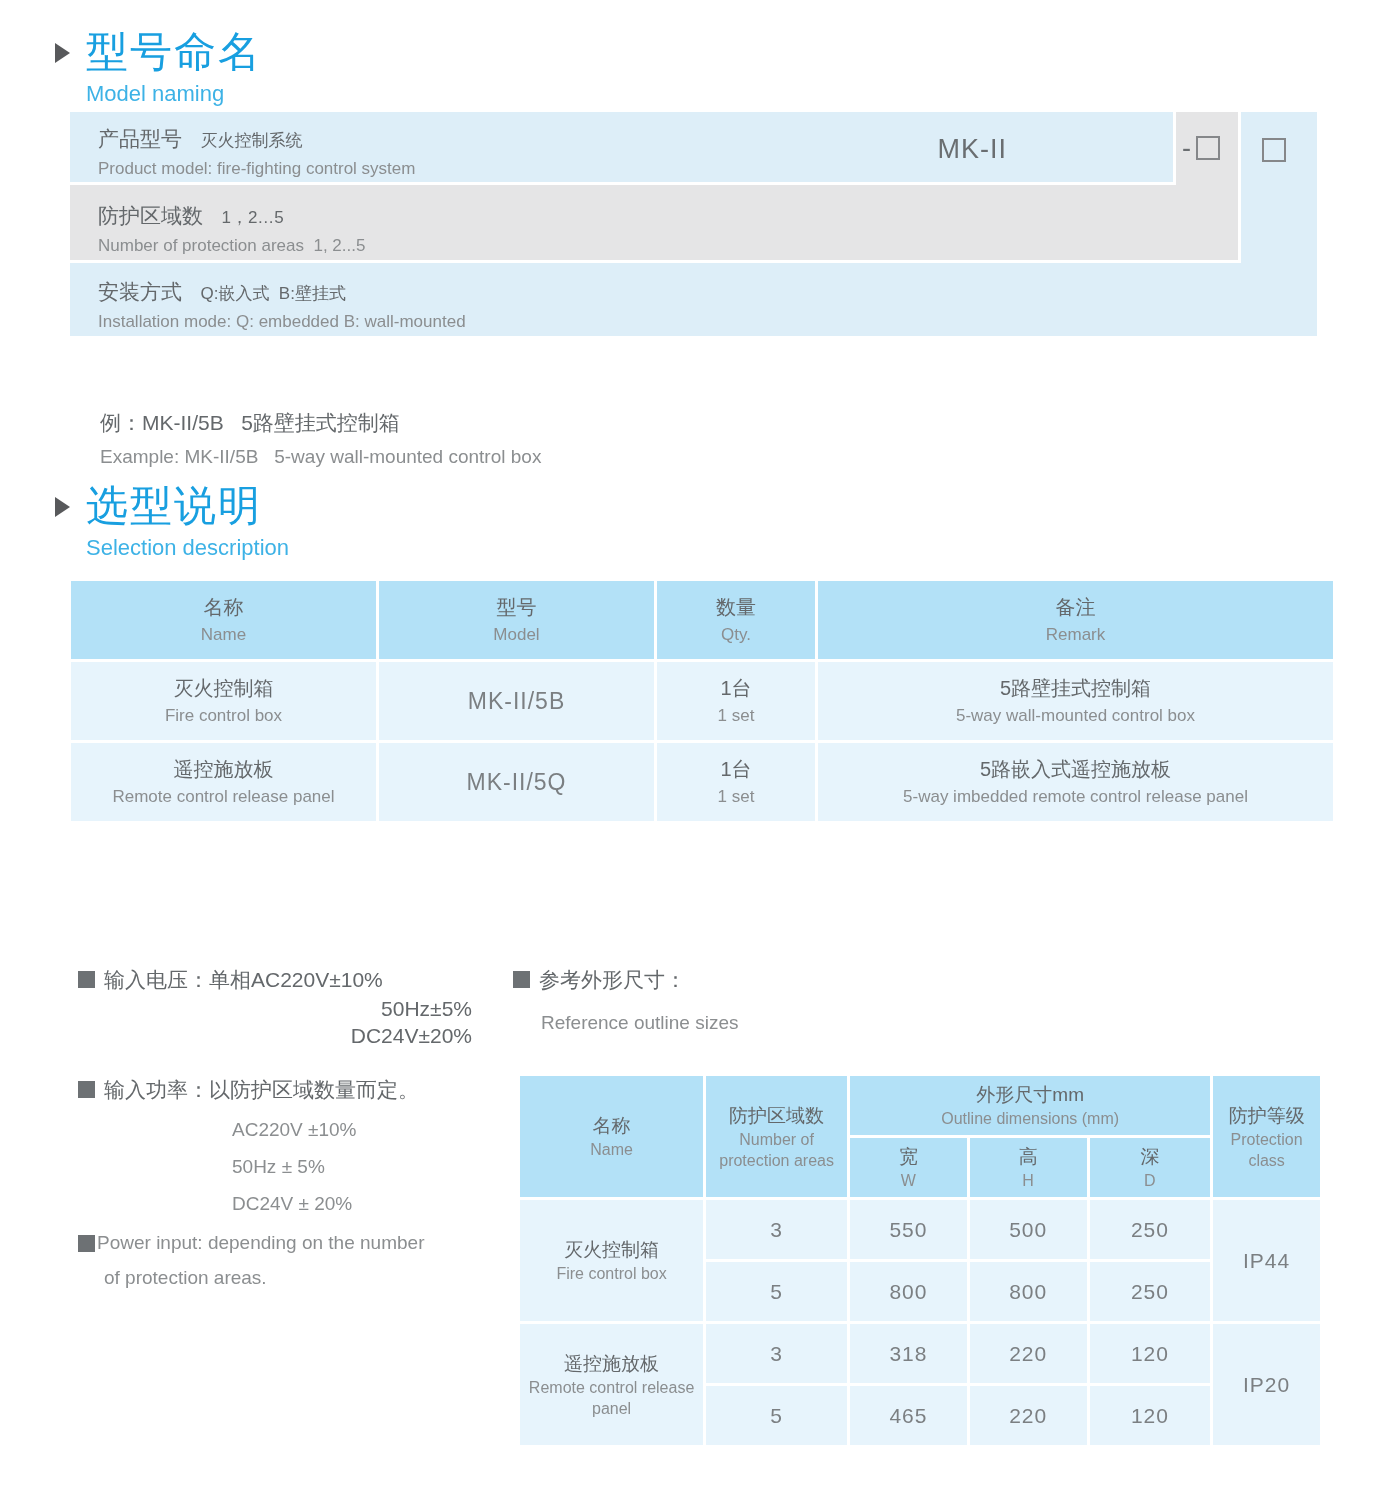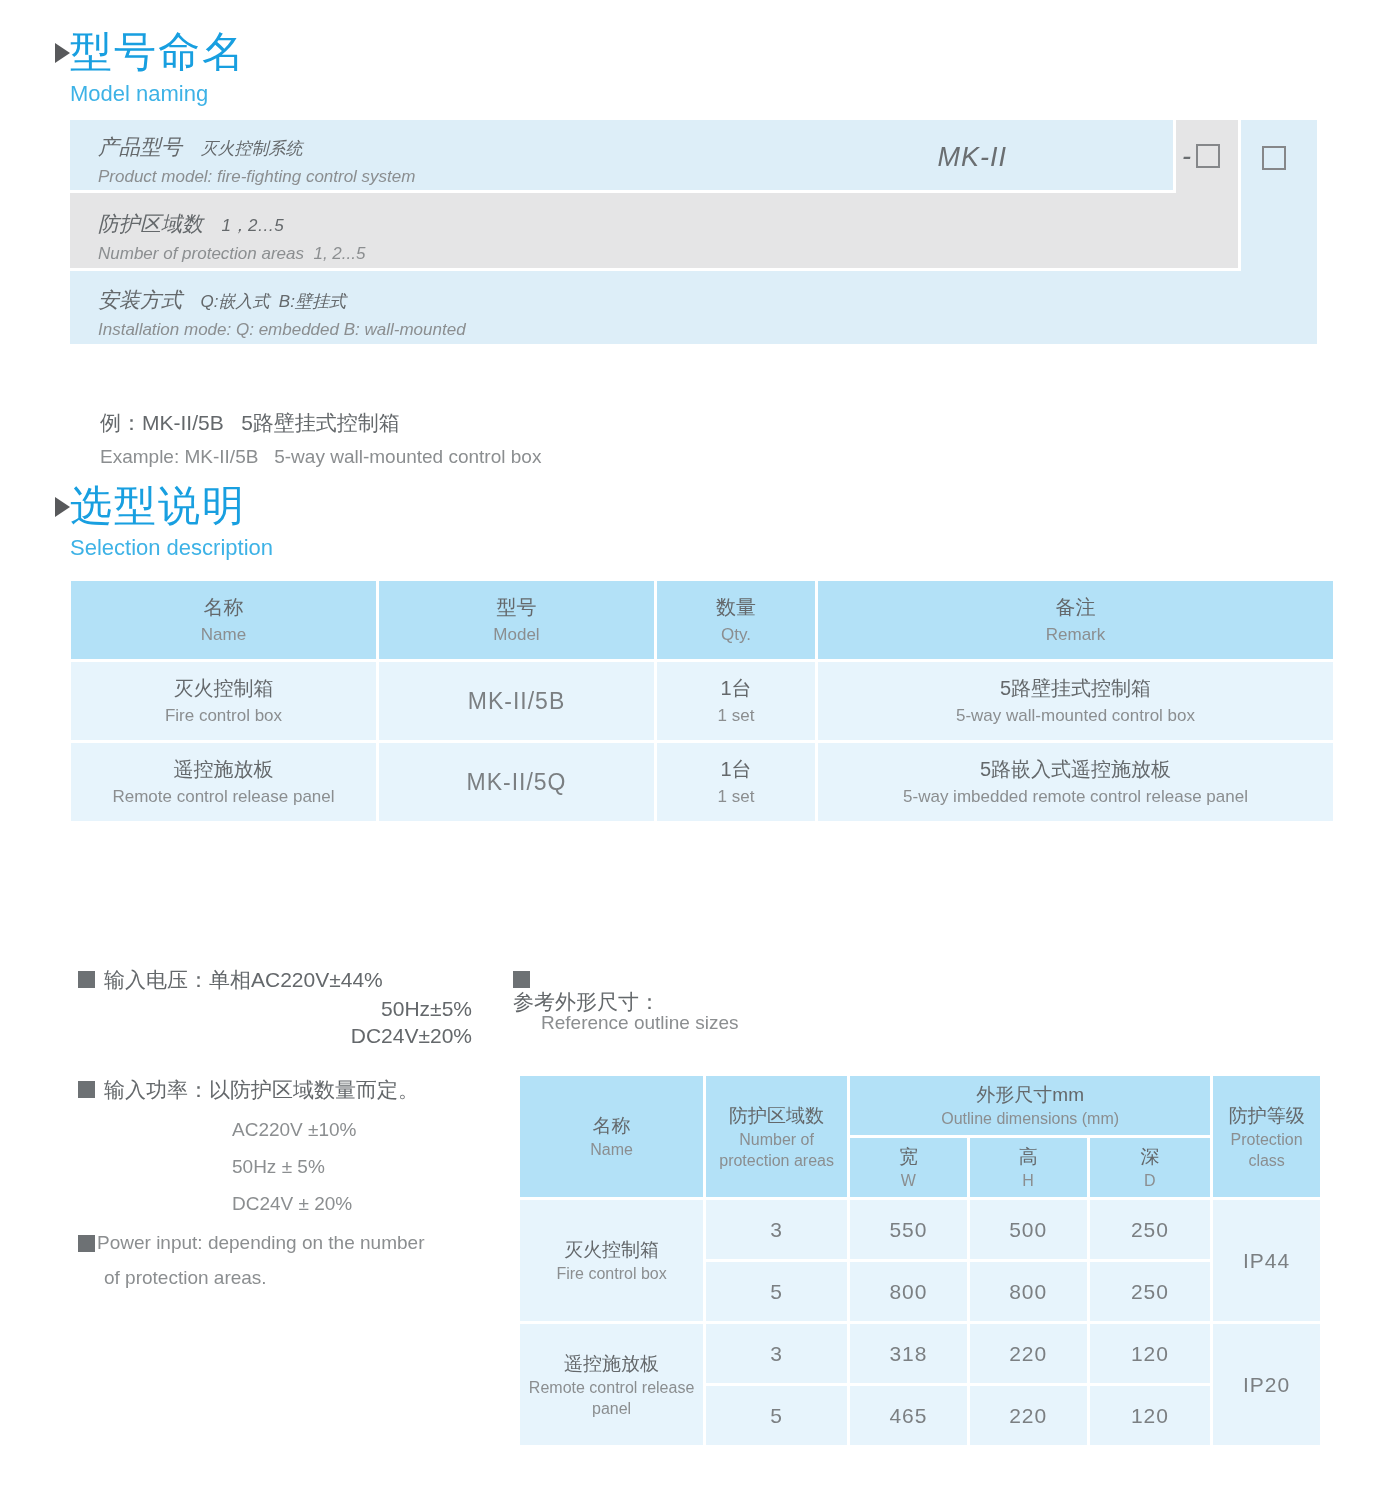--- a/index.html
+++ b/index.html
@@ -1,27 +1,27 @@
 <!DOCTYPE html>
 <html style="--accent: #189fe0; --accent2: #3db2e6; --arrow: #58595b; --naming-blue: #ddeef8; --naming-gray: #e5e5e6; --th-blue: #b3e1f7; --row-blue: #e7f4fc; --text-dark: #64686b; --text-light: #8b8e90; --bullet: #6d7174; --num-gray: #7b7f82;"><head>
 <meta charset="utf-8">
 <style>
   html,body{margin:0;padding:0;background:#fff;}
   .page{position:relative;width:1399px;height:1509px;background:#ffffff;
         font-family:"Liberation Sans","DejaVu Sans",sans-serif;overflow:hidden;}
 
   
-  .sec-head{position:absolute;display:flex;align-items:flex-start;}
+  .sec-head{position:absolute;display:flex;align-items:flex-start;gap:16px;}
   .tri{width:0;height:0;border-left:15px solid var(--arrow,#58595b);
        border-top:10px solid transparent;border-bottom:10px solid transparent;margin-top:13px;}
   .sec-title{font-size:42px;color:var(--accent,#189fe0);line-height:1.05;letter-spacing:2px;}
   .sec-sub{font-size:22px;color:var(--accent2,#3db2e6);margin-top:7px;}
 
   
-  .nd{position:absolute;left:70px;top:120px;width:1089px;height:224px;font-style:italic;}
+  .nd{position:absolute;left:70px;top:112px;width:1089px;height:224px;}
   .nd .blk{position:absolute;}
   .bg-blue{background:var(--naming-blue,#ddeef8);}
   .bg-gray{background:var(--naming-gray,#e5e5e6);}
   .nd-row{position:absolute;left:28px;}
   .cjk-label{font-size:21px;color:var(--text-dark,#64686b);}
   .cjk-note{font-size:17px;color:var(--text-dark,#64686b);margin-left:14px;white-space:pre;}
   .en-line{font-size:17px;color:var(--text-light,#8b8e90);margin-top:6px;white-space:pre;}
   .code-mk{position:absolute;top:22px;right:152px;font-size:27px;color:#6a6e71;letter-spacing:1px;}
   .code-mid{position:absolute;left:1112px;top:24px;display:flex;align-items:center;}
   .code-dash{font-size:27px;color:#6a6e71;margin-right:5px;line-height:24px;}
@@ -55,21 +55,21 @@
   .spec-line{display:flex;align-items:flex-start;}
   .bullet{width:17px;height:17px;background:var(--bullet,#6d7174);flex:none;margin:5px 9px 0 0;}
   .bullet.tight{margin-right:2px;}
   .spec-cn{font-size:21px;color:var(--text-dark,#64686b);line-height:28px;}
   .spec-right{text-align:right;font-size:21px;color:var(--text-dark,#64686b);margin-top:3px;}
   .spec-en{font-size:19px;color:var(--text-light,#8b8e90);line-height:26px;}
   .spec-en-ind{font-size:19px;color:var(--text-light,#8b8e90);padding-left:154px;margin-top:15px;white-space:pre;}
   .mt28{margin-top:28px;} .mt34{margin-top:34px;} .mt15{margin-top:15px;}
   .cont-line{padding-left:26px;margin-top:9px;}
 
-  .outline-label{position:absolute;left:513px;top:966px;display:flex;align-items:flex-start;flex-direction:column;}
+  .outline-label{position:absolute;left:513px;top:966px;display:flex;align-items:flex-start;}
   .outline-en{position:absolute;left:541px;top:1012px;font-size:19px;color:var(--text-light,#8b8e90);}
 </style>
 </head>
 <body>
 
 <div class="page">
 
   <div class="sec-head" style="left:55px;top:30px;">
     <div class="tri"></div>
     <div>
@@ -191,21 +191,21 @@
         <div class="cell-en">5-way imbedded remote control release panel</div>
       </td>
     </tr>
   </tbody>
     </table>
 
 
   <div class="specs">
     <div class="spec-line">
       <span class="bullet"></span>
-      <span class="spec-cn">输入电压：单相AC220V±44%</span>
+      <span class="spec-cn">输入电压：单相AC220V±10%</span>
     </div>
     <div class="spec-right">50Hz±5%</div>
     <div class="spec-right">DC24V±20%</div>
     <div class="spec-line mt28">
       <span class="bullet"></span>
       <span class="spec-cn">输入功率：以防护区域数量而定。</span>
     </div>
     <div class="spec-en-ind">AC220V ±10%</div>
     <div class="spec-en-ind">50Hz ± 5%</div>
     <div class="spec-en-ind">DC24V ± 20%</div>

